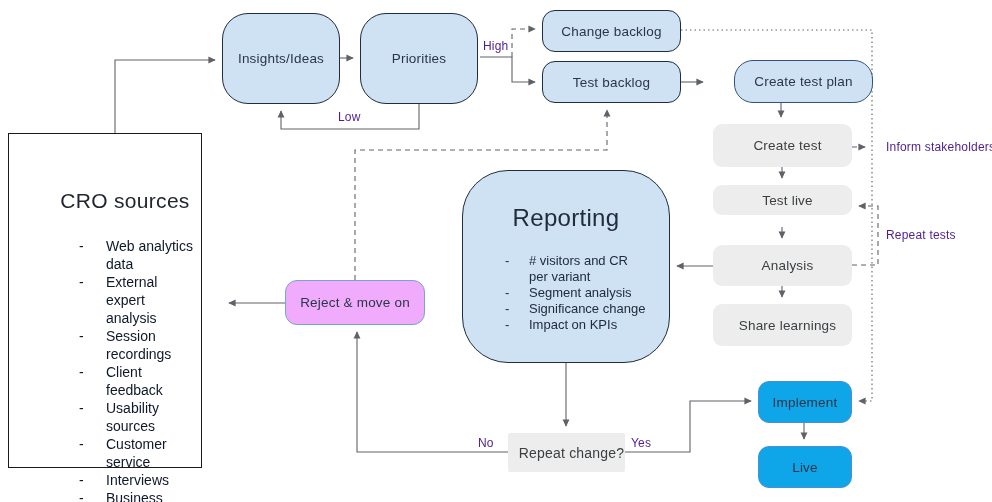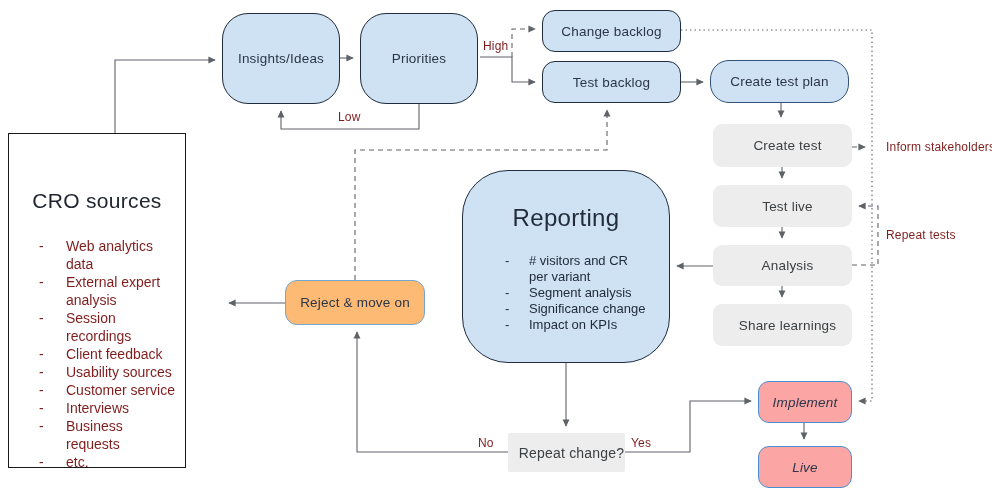--- a/index.html
+++ b/index.html
@@ -30,58 +30,57 @@
     background: #cfe2f3;
     border: 1.6px solid #33527e;
   }
   .gray {
     background: #ededed;
     color: #3c4043;
     border: none;
     padding-left: 10px;
   }
   .white-blue {
-    background: #fca5a5;
+    background: #0ea5e9;
     border: 1.4px solid #4a8fd3;
-    font-style: italic;
   }
   .white-lightblue {
-    background: #fdba74;
+    background: #f0abfc;
     border: 1.4px solid #74a6cf;
   }
 
   
   .n-insights   { left: 222px; top: 13px;  width: 118px; height: 91px; border-radius: 26px; }
   .n-priorities { left: 360px; top: 13px;  width: 118px; height: 91px; border-radius: 26px; }
   .n-changeb    { left: 542px; top: 10px;  width: 139px; height: 42px; border-radius: 13px; }
   .n-testb      { left: 542px; top: 61px;  width: 139px; height: 42px; border-radius: 13px; }
-  .n-ctplan     { left: 710px; top: 60px;  width: 139px; height: 43px; border-radius: 19px; }
+  .n-ctplan     { left: 734px; top: 60px;  width: 139px; height: 43px; border-radius: 19px; }
   .n-ctest      { left: 713px; top: 124px; width: 139px; height: 43px; border-radius: 9px; }
-  .n-tlive      { left: 713px; top: 185px; width: 139px; height: 42px; border-radius: 9px; }
+  .n-tlive      { left: 713px; top: 185px; width: 139px; height: 30px; border-radius: 9px; }
   .n-analysis   { left: 713px; top: 245px; width: 139px; height: 41px; border-radius: 9px; }
   .n-share      { left: 713px; top: 304px; width: 139px; height: 42px; border-radius: 9px; }
   .n-reject     { left: 285px; top: 280px; width: 140px; height: 45px; border-radius: 12px; }
   .n-deploy     { left: 508px; top: 433px; width: 117px; height: 39px; border-radius: 2px; font-size: 14px; }
   .n-implement  { left: 758px; top: 381px; width: 94px;  height: 42px; border-radius: 11px; }
   .n-live       { left: 758px; top: 446px; width: 94px;  height: 42px; border-radius: 11px; }
 
   
   .cro-box {
-    position: absolute; left: 8px; top: 133px; width: 178px; height: 335px;
-    background: #ffffff; border: 1.5px solid #1a1a1a;
+    position: absolute; left: 8px; top: 133px; width: 194px; height: 335px;
+    background: #ffffff; border: 1.5px solid #1a1a1a; padding-left: 40px;
   }
   .cro-title {
     margin-top: 55px; text-align: center;
     font-size: 21px; color: #1f2430; letter-spacing: 0.3px;
   }
   .cro-list { margin-top: 24px; list-style: none; }
   .cro-list li {
     position: relative;
     padding-left: 57px; padding-right: 8px;
-    font-size: 14px; line-height: 18px; color: #7f1d1d;
+    font-size: 14px; line-height: 18px; color: #0f172a;
   }
   .cro-list li::before {
     content: "-"; position: absolute; left: 30px; top: 0;
   }
 
   
   .reporting-box {
     position: absolute; left: 462px; top: 170px; width: 208px; height: 193px;
     background: #cfe2f3; border: 1.6px solid #1f2d3d; border-radius: 46px;
   }
@@ -94,21 +93,21 @@
     position: relative;
     padding-left: 66px; padding-right: 20px;
     font-size: 13px; line-height: 16px; color: #222c3d;
   }
   .reporting-list li::before {
     content: "-"; position: absolute; left: 42px; top: 0;
   }
 
   .wire-label {
     position: absolute;
-    font-size: 12px; color: #7f1d1d; letter-spacing: 0.2px;
+    font-size: 12px; color: #4c1d95; letter-spacing: 0.2px;
     white-space: nowrap;
     background: #ffffff;
     padding: 0 2px;
   }
   .lbl-high   { left: 481px; top: 39px; }
   .lbl-low    { left: 336px; top: 110px; }
   .lbl-no     { left: 476px; top: 436px; }
   .lbl-yes    { left: 629px; top: 436px; }
   .lbl-inform { left: 884px; top: 140px; }
   .lbl-repeat { left: 884px; top: 228px; }

